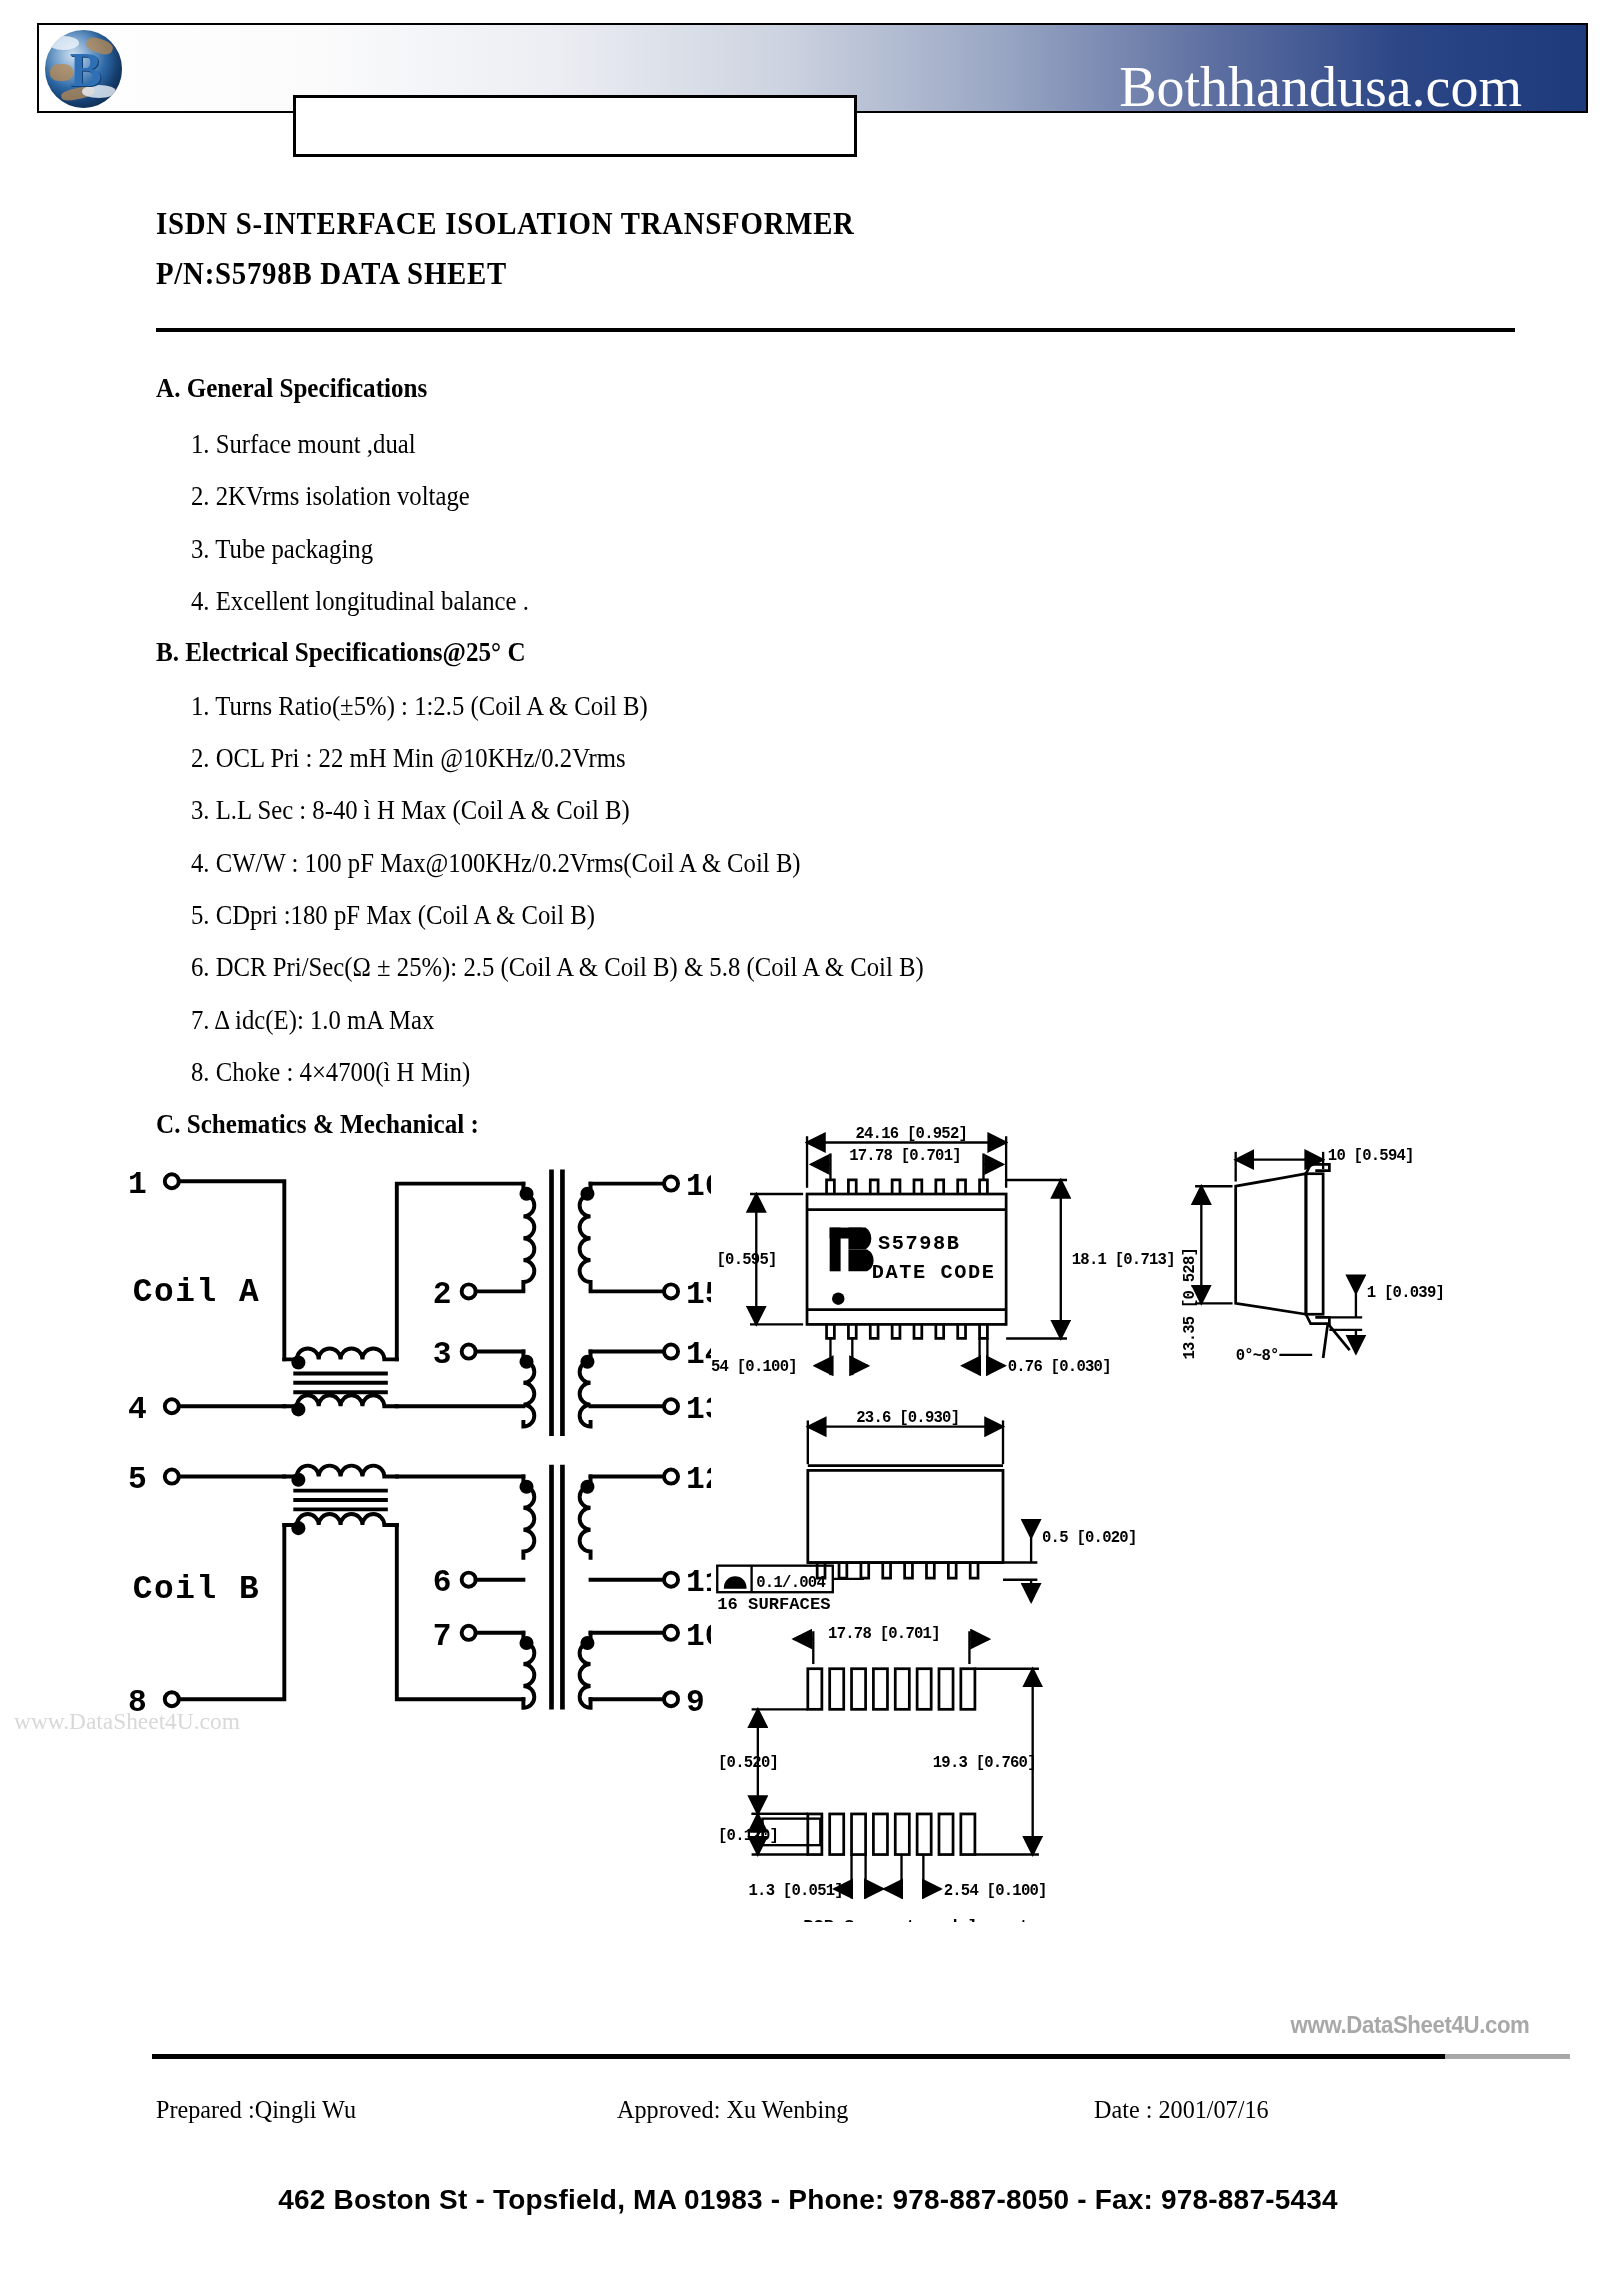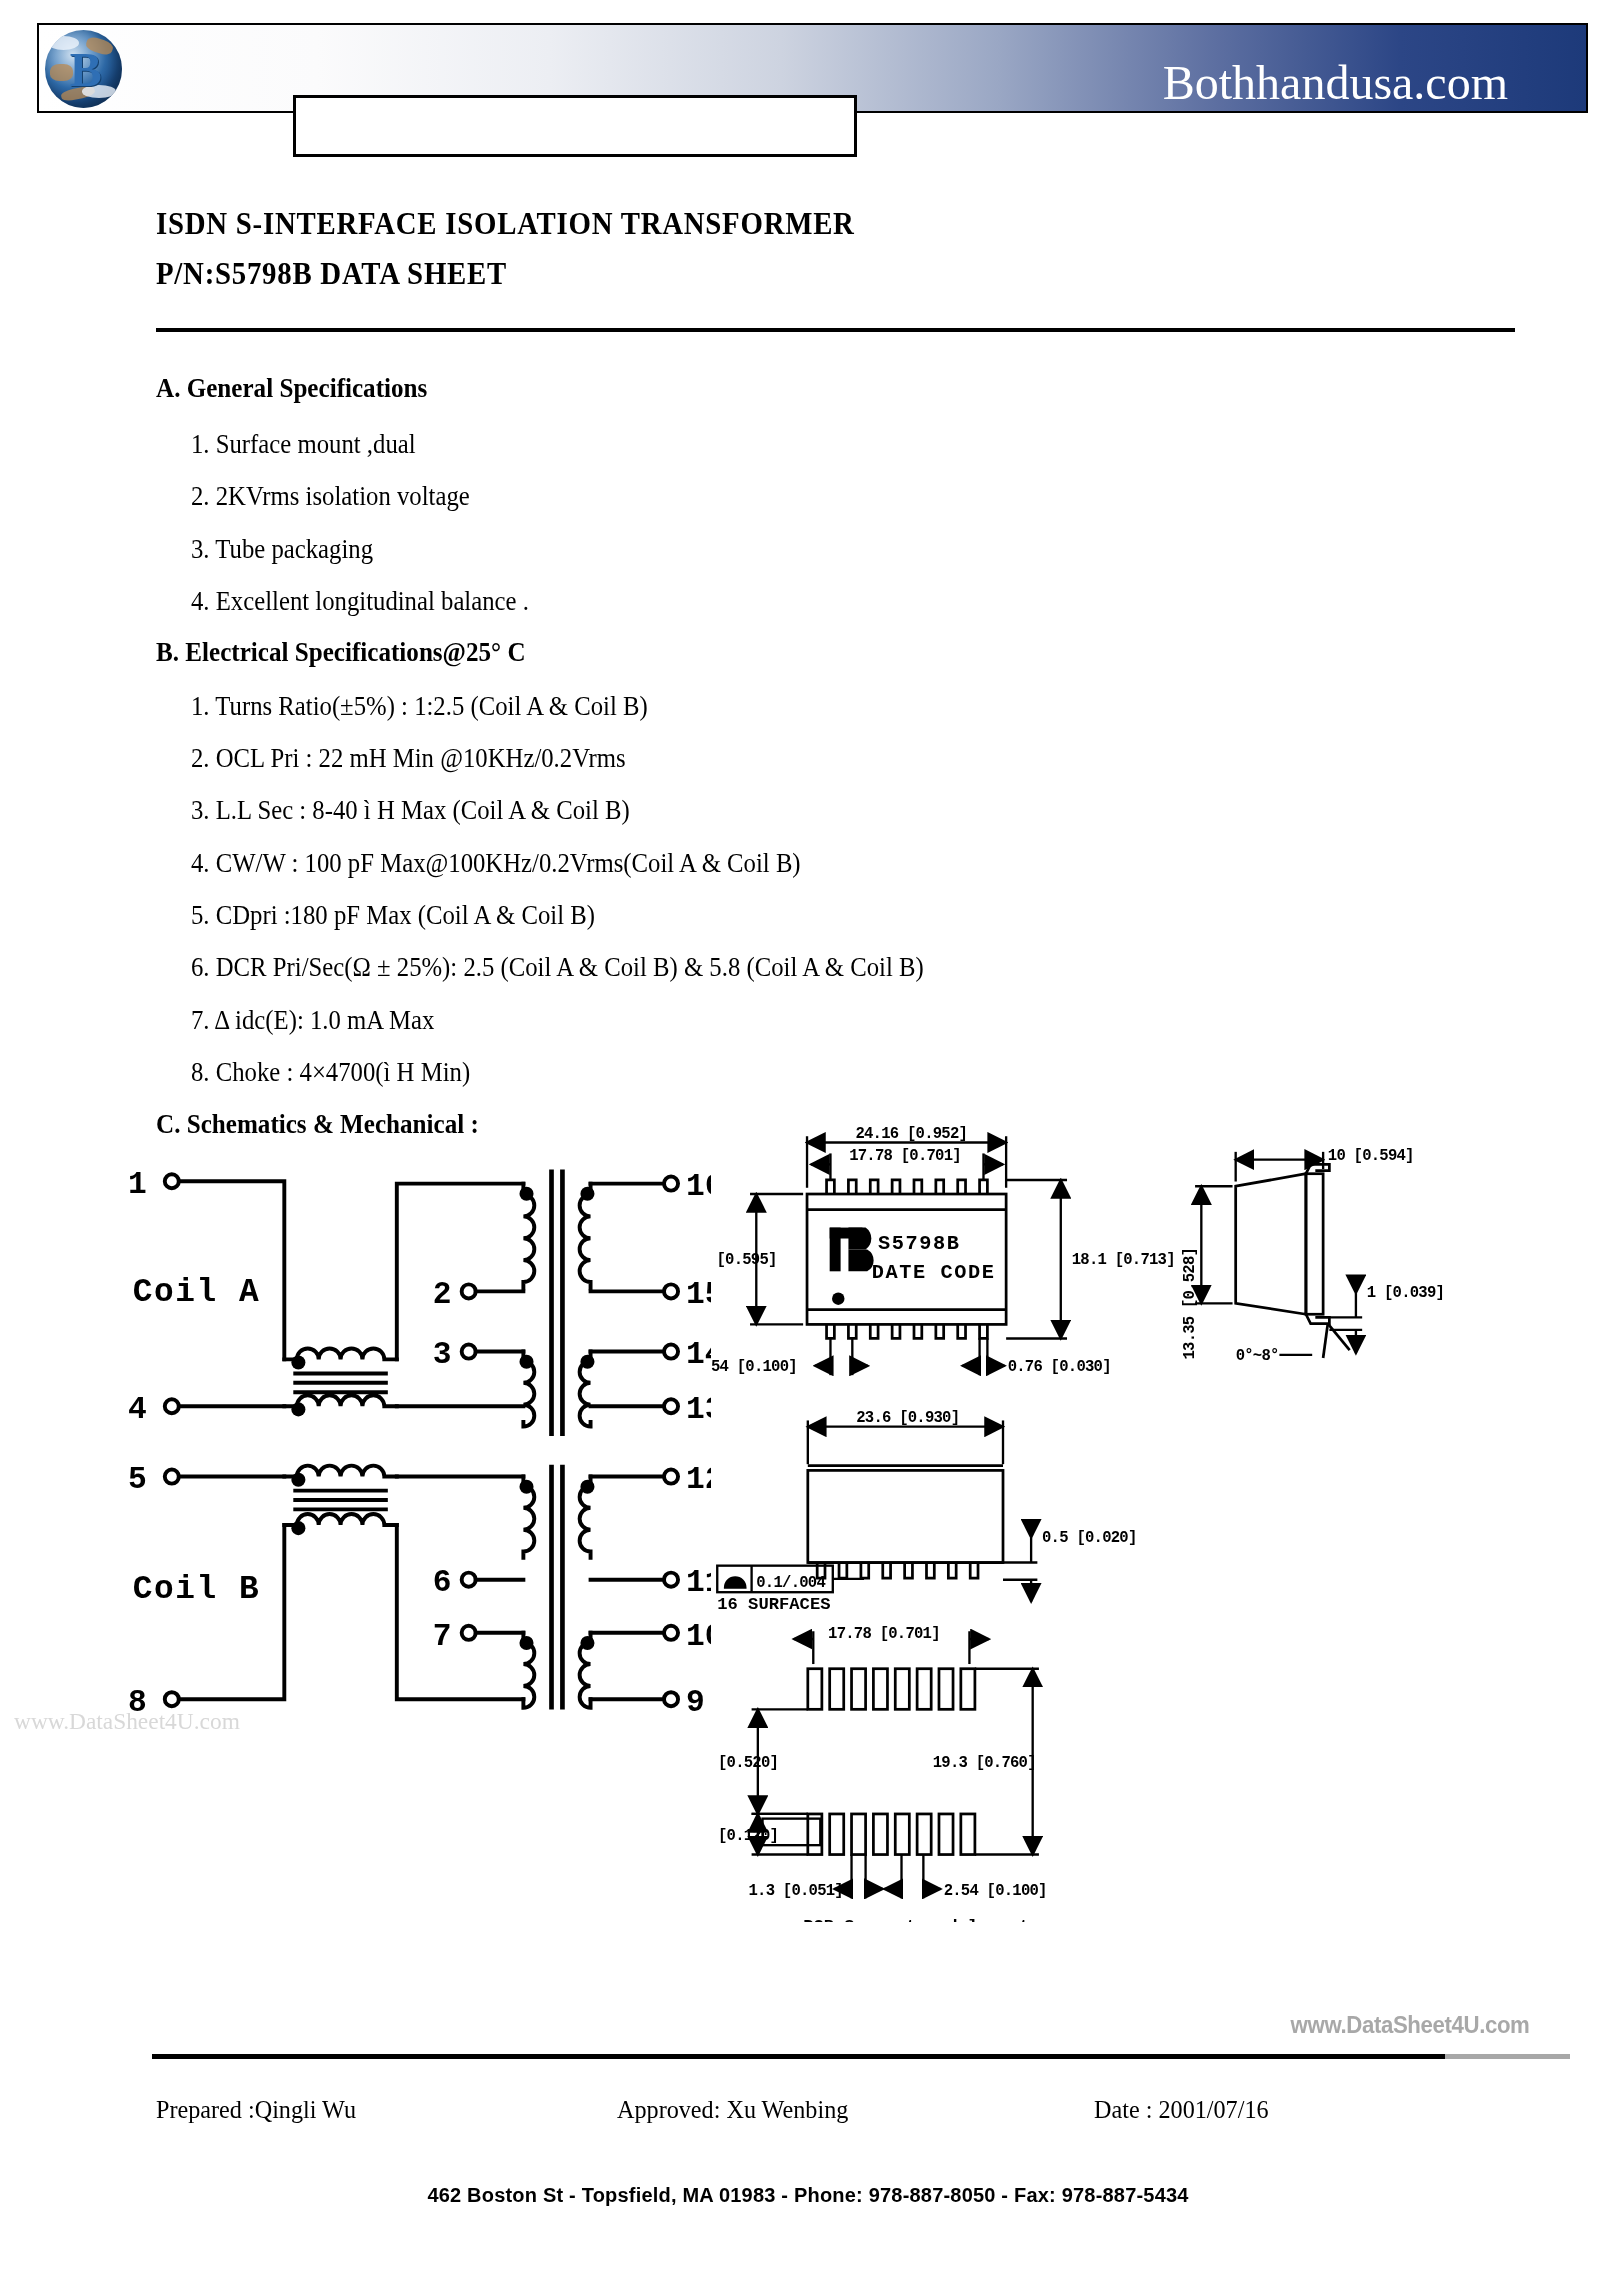--- a/index.html
+++ b/index.html
@@ -17,22 +17,22 @@
   #logo-globe .l2{left:41px;top:9.4px;width:26.6px;height:14px;transform:rotate(18deg);}
   #logo-globe .l3{left:15.6px;top:58px;width:34px;height:11px;transform:rotate(-12deg);}
   #logo-globe .cloud{position:absolute;background:#eef4fb;opacity:.8;border-radius:50%;}
   #logo-globe .c1{left:3.1px;top:6.2px;width:31px;height:14px;}
   #logo-globe .c2{left:37px;top:55px;width:34px;height:12.5px;}
   #logo-globe .mono{position:absolute;left:0;top:0;width:100%;height:100%;
     display:flex;align-items:center;justify-content:center;font-family:"Liberation Serif",serif;
     font-weight:bold;font-size:48px;color:#2f6fb5;text-shadow:0.8px 0.8px 0 #14406e;letter-spacing:-4.7px;}
   #header-white-box{position:absolute;left:293px;top:95px;width:564px;height:62px;
     background:#fff;border:3.1px solid #000;box-sizing:border-box;}
-  #brand-text{position:absolute;right:78px;top:34px;font-family:"Liberation Serif",serif;
-    font-size:48px;color:#ffffff;letter-spacing:0px;line-height:1;white-space:nowrap;}
+  #brand-text{position:absolute;right:64px;top:34px;font-family:"Liberation Serif",serif;
+    font-size:56px;color:#ffffff;letter-spacing:0px;line-height:1;white-space:nowrap;}
 
   
   .doc-title{position:absolute;left:156px;font-family:"Liberation Serif",serif;font-weight:bold;
     font-size:31px;letter-spacing:0.8px;transform:scaleX(.93);transform-origin:left center;white-space:nowrap;}
   #title-line1{top:206px;}
   #title-line2{top:256px;}
   #rule-top{position:absolute;left:156px;top:328px;width:1359px;height:3.9px;background:#000;}
 
   
   .sec-head{position:absolute;left:156px;font-family:"Liberation Serif",serif;font-weight:bold;
@@ -54,21 +54,21 @@
 
   
   #rule-bottom{position:absolute;left:152px;top:2054px;width:1293px;height:4.7px;background:#000;}
   #rule-bottom-gray{position:absolute;left:1445px;top:2054px;width:125px;height:4.7px;background:#a8a8a8;}
   .footer-field{position:absolute;top:2095px;font-family:"Liberation Serif",serif;font-size:26px;
     transform:scaleX(.93);transform-origin:left center;white-space:nowrap;}
   #footer-prepared{left:156px;}
   #footer-approved{left:617px;}
   #footer-date{left:1094px;}
   #footer-address{position:absolute;left:0;top:2184px;width:1616px;text-align:center;
-    font-family:"Liberation Sans",sans-serif;font-weight:bold;font-size:20px;letter-spacing:0.2px;}
+    font-family:"Liberation Sans",sans-serif;font-weight:bold;font-size:28px;letter-spacing:0.2px;}
 
   svg text{font-family:"Liberation Mono",monospace;font-weight:bold;fill:#000;}
   svg .dimtxt{font-size:20px;letter-spacing:-1px;}
   svg .pintxt{font-family:"Liberation Mono",monospace;font-size:40px;font-weight:bold;}
   svg .coiltxt{font-family:"Liberation Mono",monospace;font-size:42px;font-weight:bold;letter-spacing:2px;}
   svg .chiptxt{font-family:"Liberation Mono",monospace;font-size:26px;font-weight:bold;letter-spacing:2px;}
   svg .notetxt{font-family:"Liberation Mono",monospace;font-size:22px;font-weight:bold;}
 </style>
 </head>
 <body>

